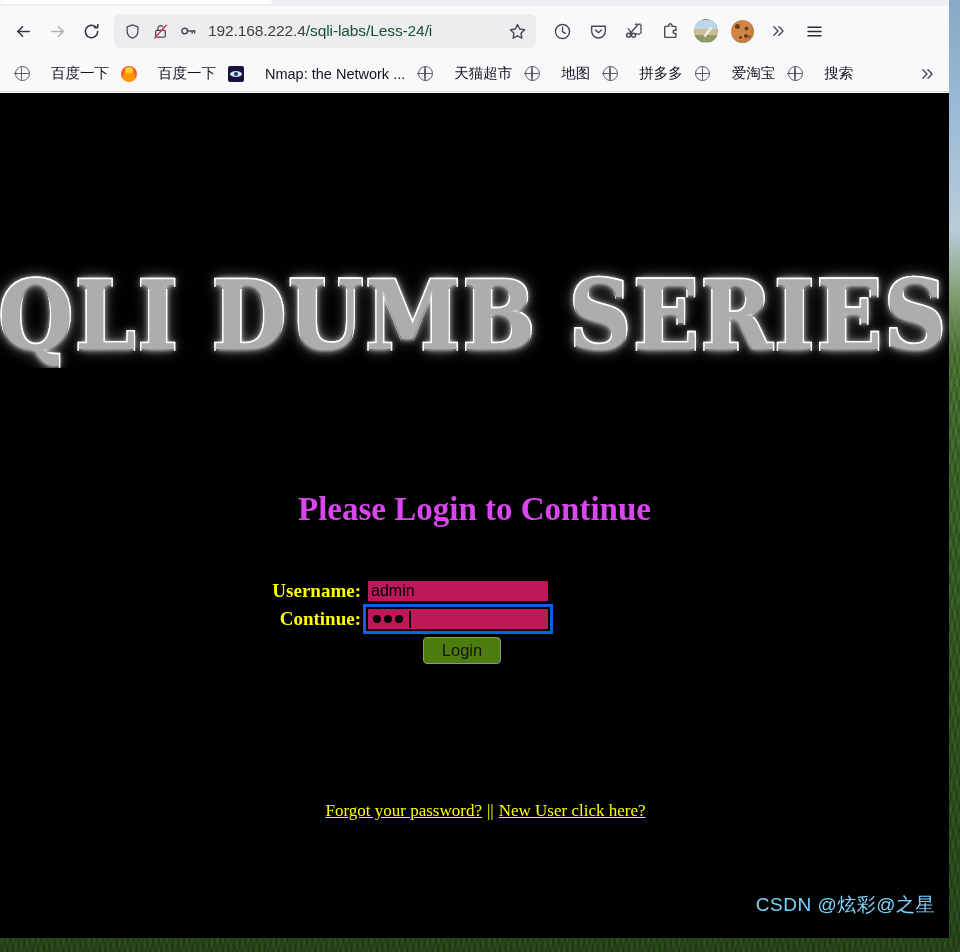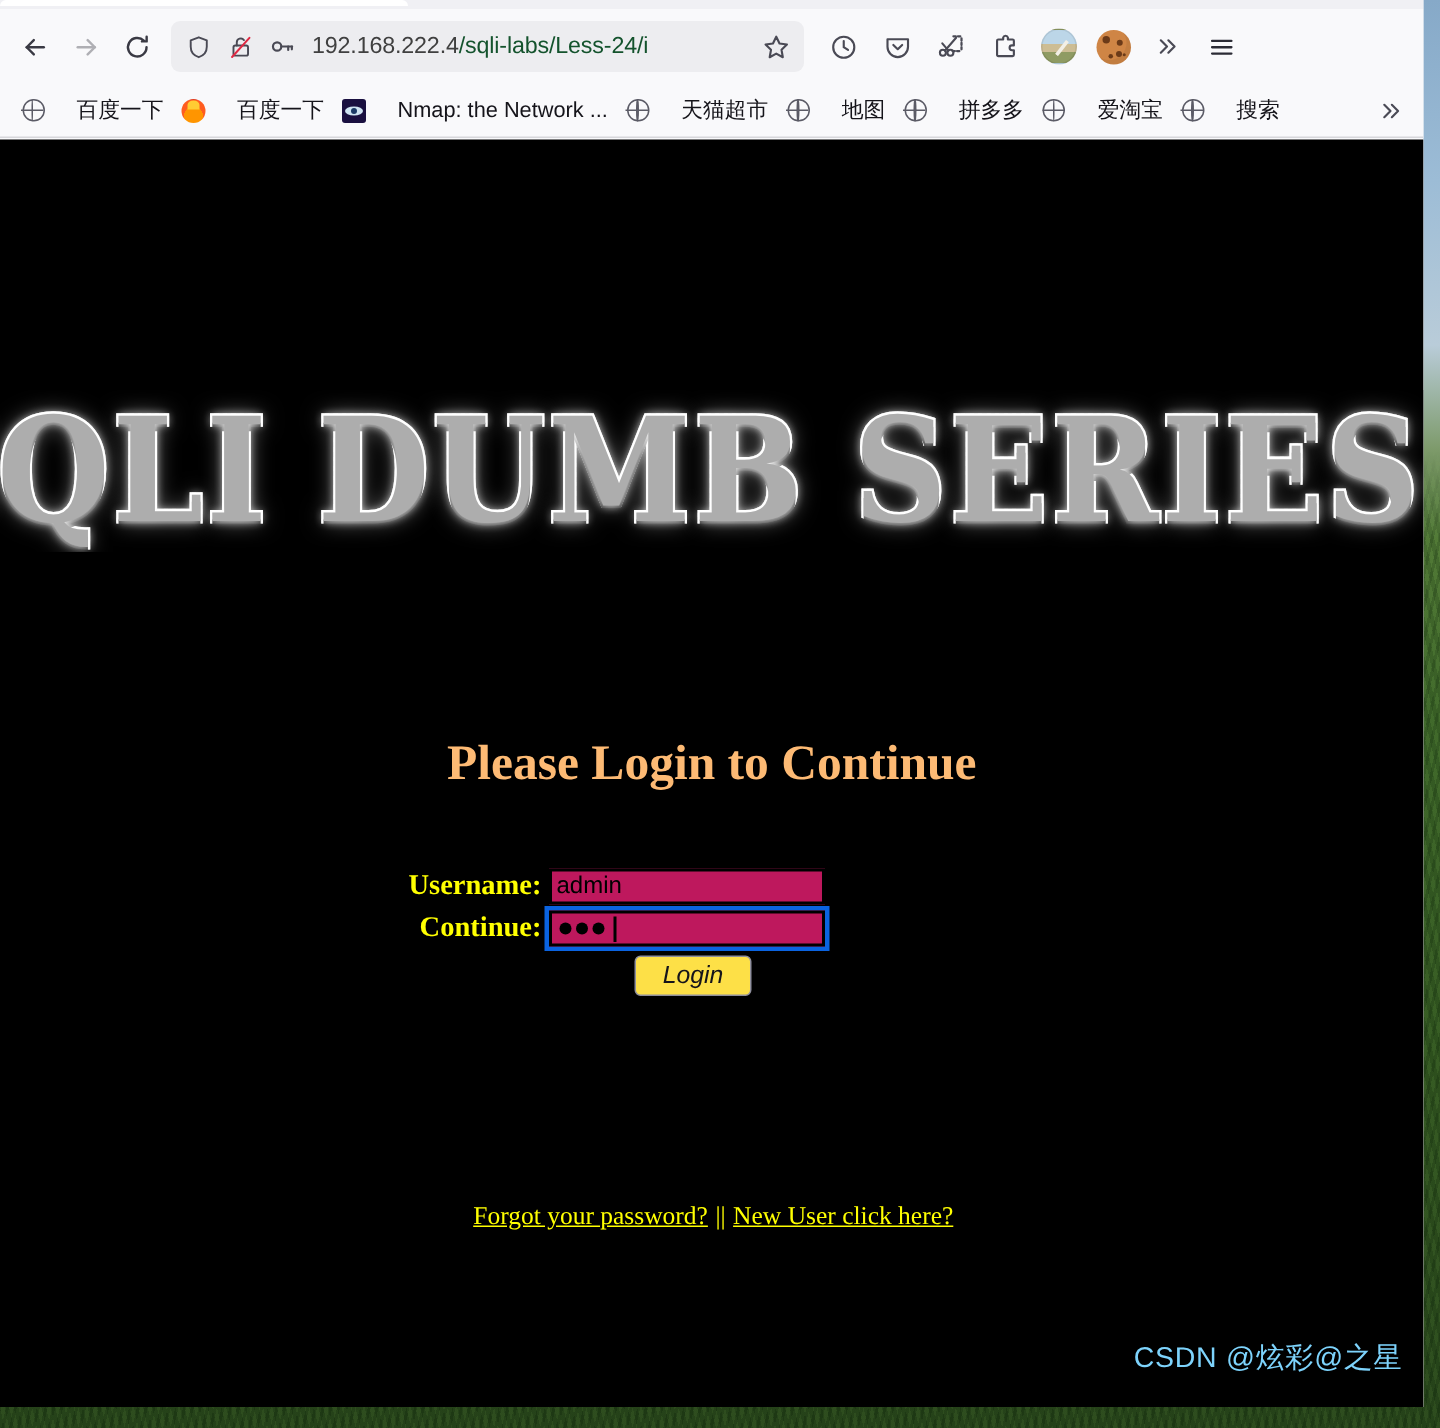--- a/index.html
+++ b/index.html
@@ -189,21 +189,21 @@
     transform: scaleY(1.12);
     margin-left: -26px;
   }
 
   #login-title {
     position: absolute; top: 398px; left: 0; width: 949px;
     text-align: center;
     font-family: "Liberation Serif", "DejaVu Serif", serif;
     font-weight: 700;
     font-size: 33px;
-    color: #fdba74;
+    color: #d946ef;
   }
 
   #login-form {
     position: absolute; top: 486px; left: 0; width: 808px;
   }
   .form-row {
     display: flex; align-items: center; justify-content: center;
     margin-bottom: 4px;
   }
   .form-label {
@@ -235,29 +235,28 @@
     width: 1.5px; height: 17px; background: #000; margin-left: 3px;
     display: block;
   }
   #submit-row {
     display: flex; justify-content: center; margin-top: 6px;
   }
   #login-button {
     margin-left: 116px;
     font-family: "Liberation Sans", sans-serif;
     font-size: 16.5px; color: #15141a;
-    background: #fde047;
+    background: #4d7c0f;
     border: 1px solid #8f8f9d;
     border-radius: 4px;
     padding: 3px 18px;
     cursor: pointer;
-    font-style: italic;
   }
   #links-row {
-    position: absolute; top: 708px; left: 1px; width: 949px;
+    position: absolute; top: 708px; left: 11px; width: 949px;
     text-align: center;
     font-family: "Liberation Serif", "DejaVu Serif", serif;
     font-size: 17px; color: #ffff00;
   }
   #links-row a {
     color: #ffff00; text-decoration: underline; cursor: pointer;
   }
   #links-row .sep { margin: 0 5px; color: #ffff00; text-decoration: none; }
 
   

